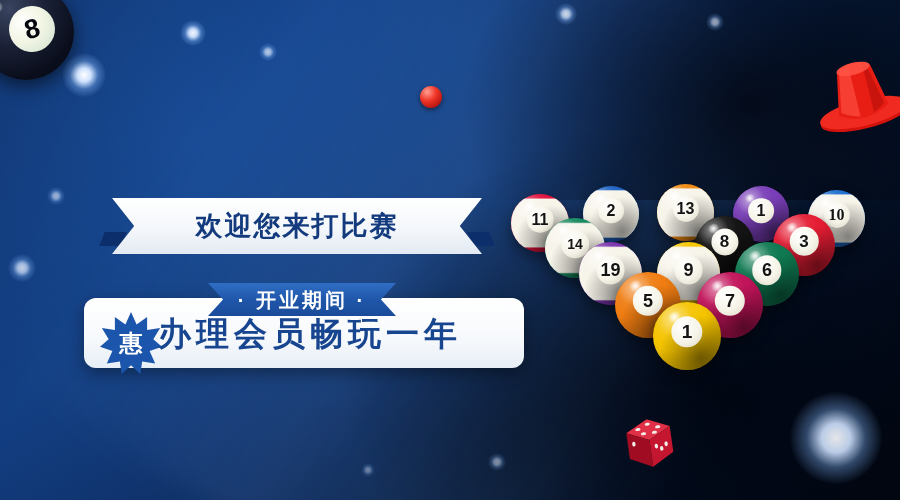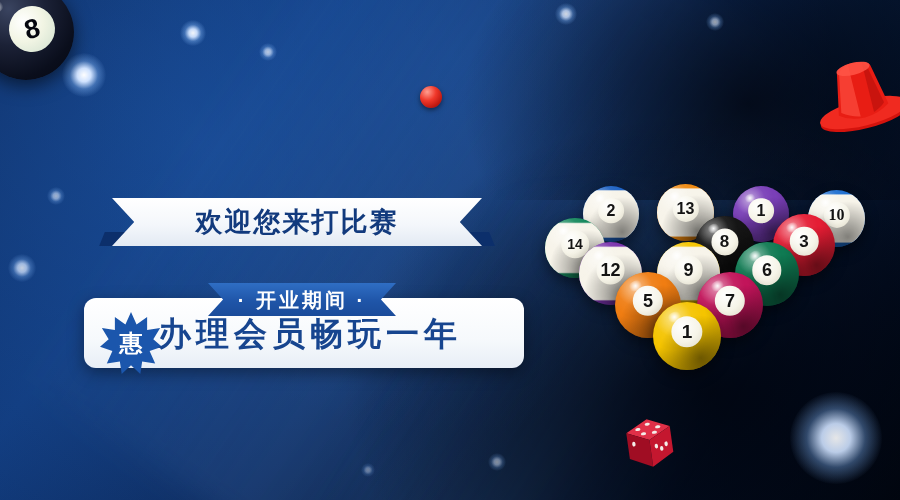--- a/index.html
+++ b/index.html
@@ -77,21 +77,21 @@
   #titleball{
     position:absolute;left:420px;top:86px;width:22px;height:22px;border-radius:50%;
     background:radial-gradient(circle at 33% 27%, #ff9f91 0%, #f0382a 40%, #b6130c 78%, #7d0805 100%);
     box-shadow:0 2px 5px rgba(0,0,0,0.5);
   }
   
   #tophat{position:absolute;left:812px;top:54px;width:96px;height:86px;transform:rotate(-14deg);}
 
   
   #ribbon{
-    position:absolute;left:112px;top:198px;width:370px;height:48px;
+    position:absolute;left:112px;top:198px;width:370px;height:56px;
     background:linear-gradient(180deg,#ffffff 0%,#f4f7fb 55%,#e3eaf3 100%);
     -webkit-clip-path:polygon(0 0,100% 0,100% 100%,0 100%,0 100%,7% 50%,0 0);
     clip-path:polygon(0 0, 100% 0, 94% 50%, 100% 100%, 0 100%, 6% 50%);
     display:flex;align-items:center;justify-content:center;
     box-shadow:0 4px 12px rgba(0,0,0,0.35);
   }
   #ribbon span{
     color:#123a7d;font-size:27px;font-weight:bold;letter-spacing:2px;line-height:1;
   }
   .ribwing{position:absolute;width:22px;height:14px;background:#0c2f6b;}
@@ -221,20 +221,26 @@
     <svg width="62" height="62" viewBox="0 0 100 100">
       <polygon fill="#1b56ac" points="50,0 59,20 76,8 76,29 97,26 86,44 100,56 80,63 89,83 68,80 65,100 50,86 35,100 32,80 11,83 20,63 0,56 14,44 3,26 24,29 24,8 41,20"></polygon>
     </svg>
     <div class="hui">惠</div>
   </div>
   <div id="periodtab">· 开业期间 ·</div>
   <div id="promotext">办理会员畅玩一年</div>
 
 
   <div id="rack">
+      <div class="ball" style="left: 6px; top: 14px; width: 58px; height: 58px; background: radial-gradient(circle at 32% 26%, rgb(224, 18, 60) 0%, rgb(224, 18, 60) 45%, rgba(0, 0, 0, 0.35) 100%) rgb(224, 18, 60);">
+        <div class="stripe"></div>
+        <div class="shade"></div>
+        <div class="num" style="font-size: 16px;">11</div>
+        <div class="spec"></div>
+      </div>
       <div class="ball" style="left: 78px; top: 6px; width: 56px; height: 56px; background: radial-gradient(circle at 32% 26%, rgb(31, 99, 196) 0%, rgb(31, 99, 196) 45%, rgba(0, 0, 0, 0.35) 100%) rgb(31, 99, 196);">
         <div class="stripe"></div>
         <div class="shade"></div>
         <div class="num" style="font-size: 16px;">2</div>
         <div class="spec"></div>
       </div>
       <div class="ball" style="left: 152px; top: 4px; width: 57px; height: 57px; background: radial-gradient(circle at 32% 26%, rgb(240, 138, 16) 0%, rgb(240, 138, 16) 45%, rgba(0, 0, 0, 0.35) 100%) rgb(240, 138, 16); text-decoration: underline;">
         <div class="stripe"></div>
         <div class="shade"></div>
         <div class="num" style="font-size: 16px;">13</div>
@@ -263,21 +269,21 @@
         <div class="spec"></div>
       </div>
       <div class="ball" style="left: 268px; top: 34px; width: 62px; height: 62px; background: radial-gradient(circle at 32% 26%, rgb(229, 29, 52) 0%, rgb(229, 29, 52) 45%, rgba(0, 0, 0, 0.35) 100%) rgb(229, 29, 52);">
         <div class="shade"></div>
         <div class="num" style="font-size: 17px;">3</div>
         <div class="spec"></div>
       </div>
       <div class="ball" style="left: 74px; top: 62px; width: 63px; height: 63px; background: radial-gradient(circle at 32% 26%, rgb(123, 52, 173) 0%, rgb(123, 52, 173) 45%, rgba(0, 0, 0, 0.35) 100%) rgb(123, 52, 173);">
         <div class="stripe"></div>
         <div class="shade"></div>
-        <div class="num" style="font-size: 18px;">12</div>
+        <div class="num" style="font-size: 18px;">19</div>
         <div class="spec"></div>
       </div>
       <div class="ball" style="left: 152px; top: 62px; width: 63px; height: 63px; background: radial-gradient(circle at 32% 26%, rgb(245, 197, 0) 0%, rgb(245, 197, 0) 45%, rgba(0, 0, 0, 0.35) 100%) rgb(245, 197, 0);">
         <div class="stripe"></div>
         <div class="shade"></div>
         <div class="num" style="font-size: 18px;">9</div>
         <div class="spec"></div>
       </div>
       <div class="ball" style="left: 230px; top: 62px; width: 64px; height: 64px; background: radial-gradient(circle at 32% 26%, rgb(15, 122, 82) 0%, rgb(15, 122, 82) 45%, rgba(0, 0, 0, 0.35) 100%) rgb(15, 122, 82);">
         <div class="shade"></div>

